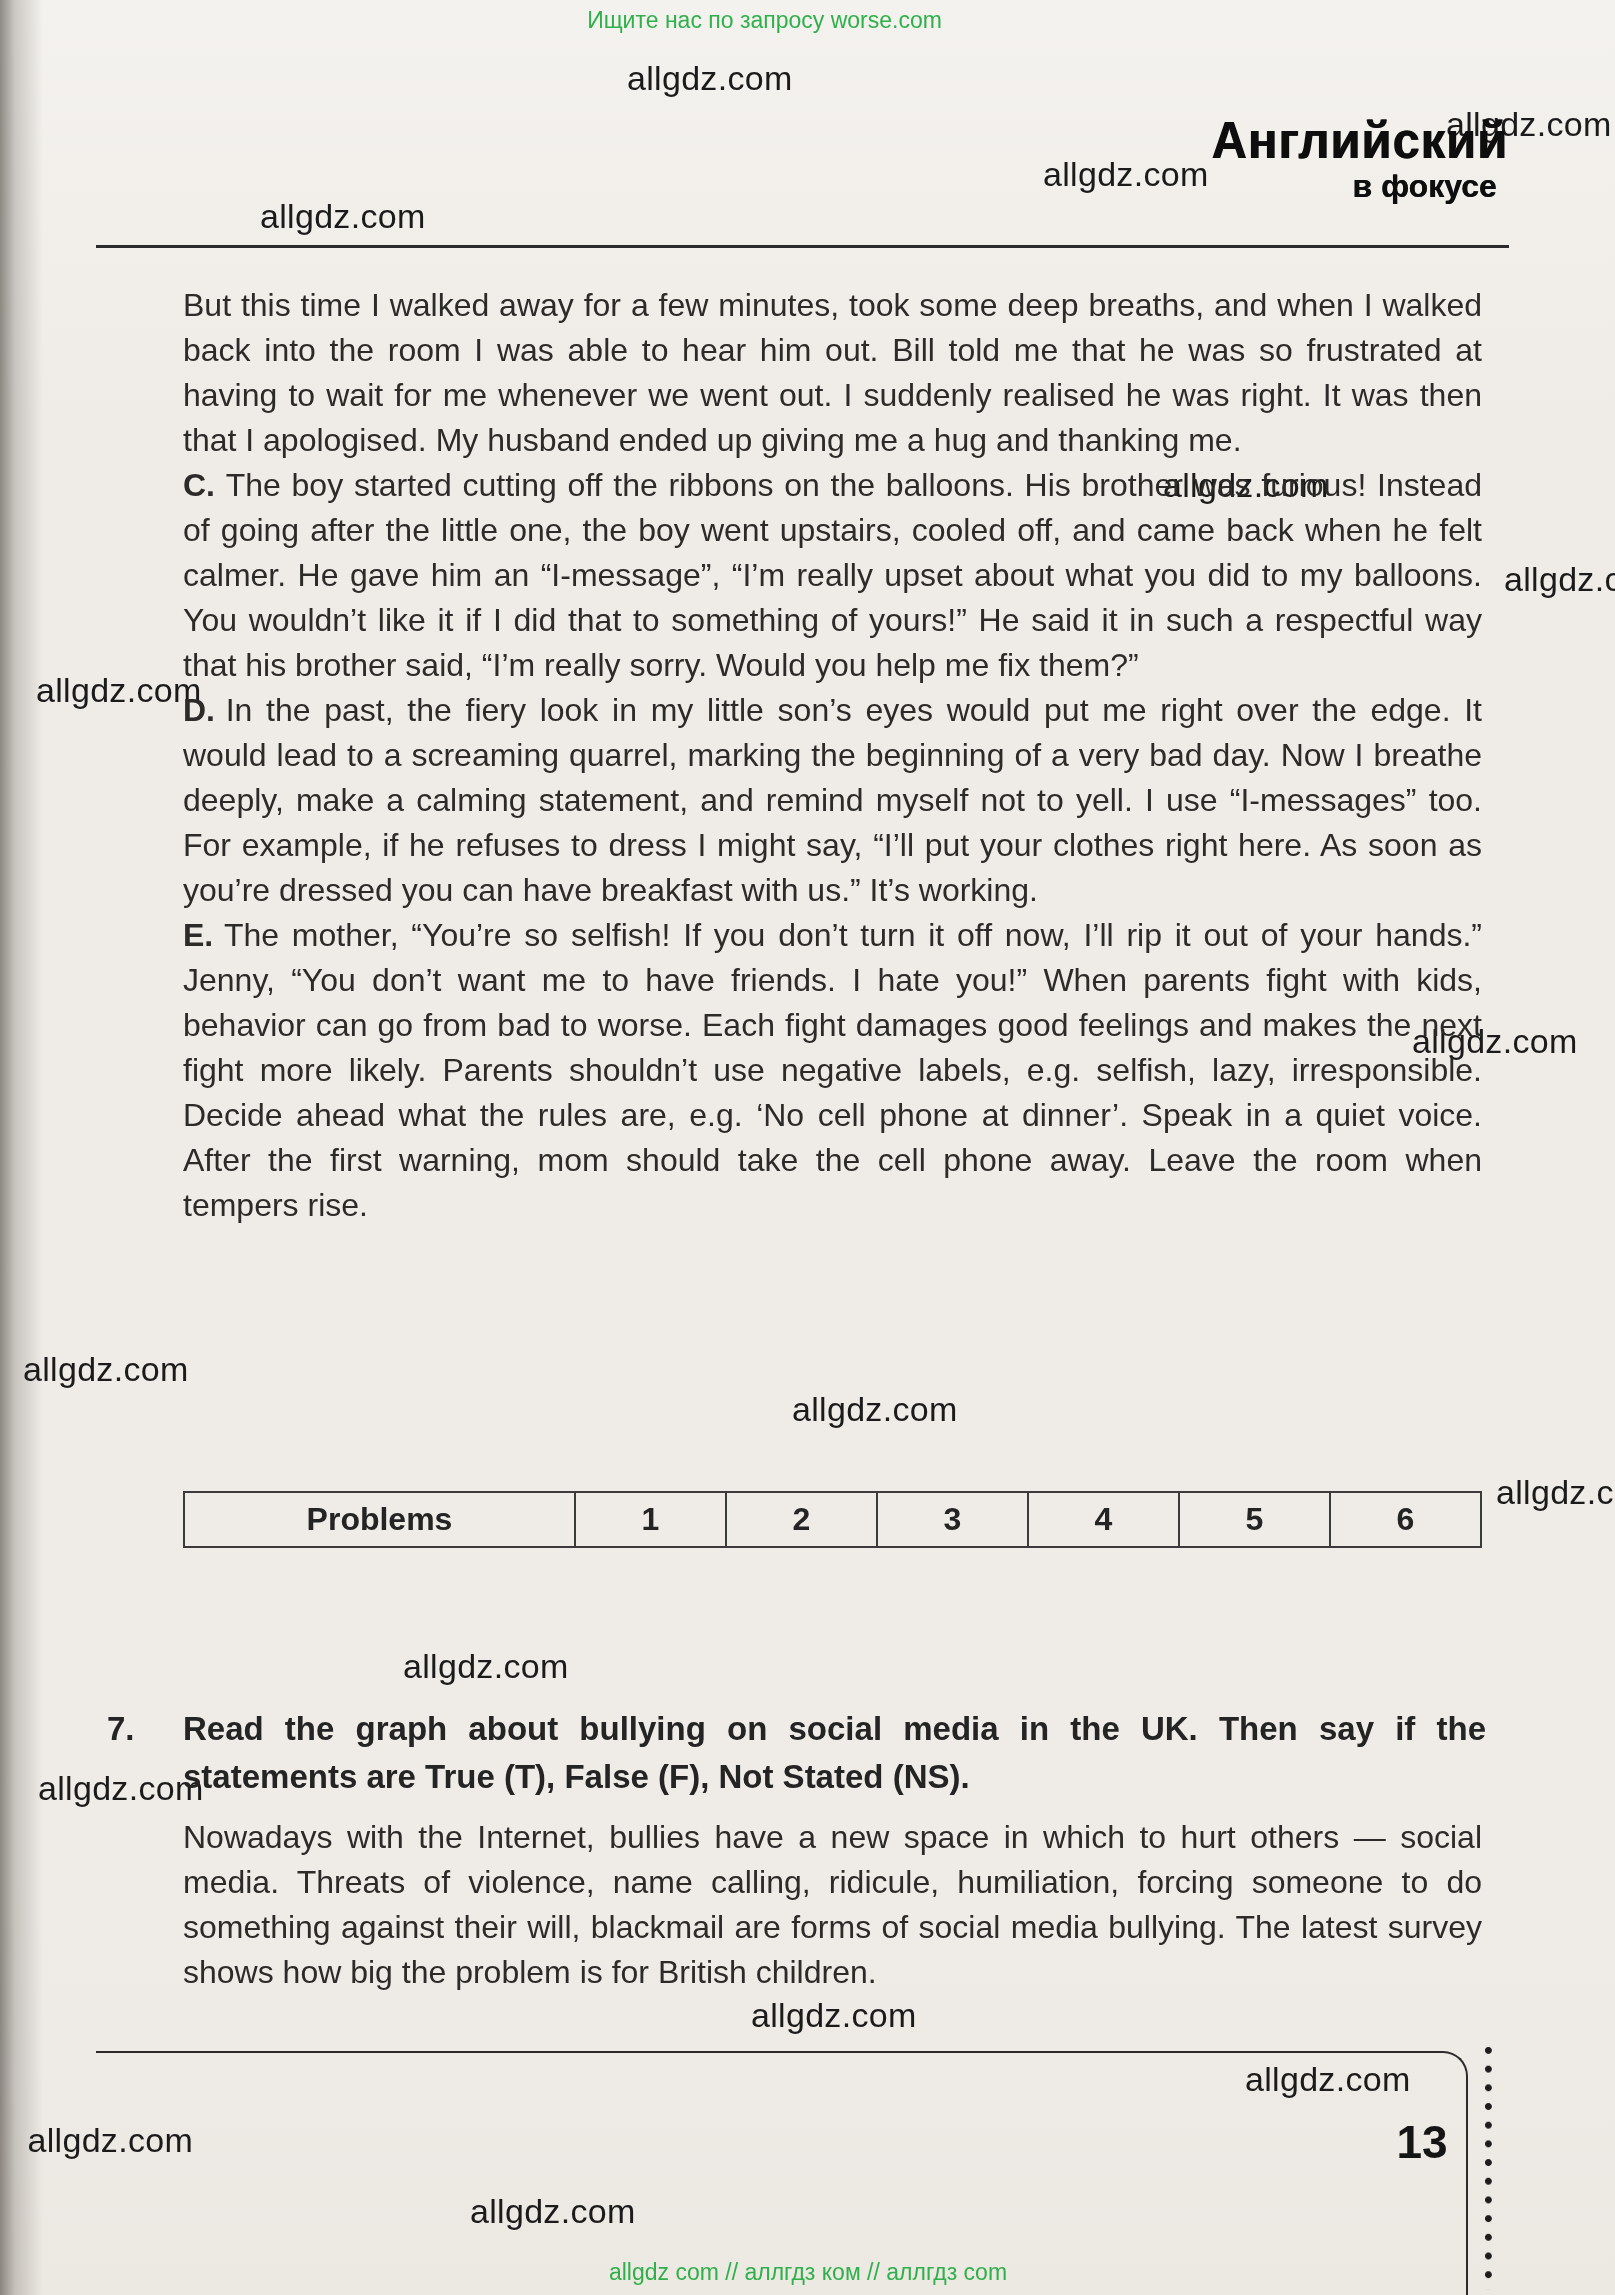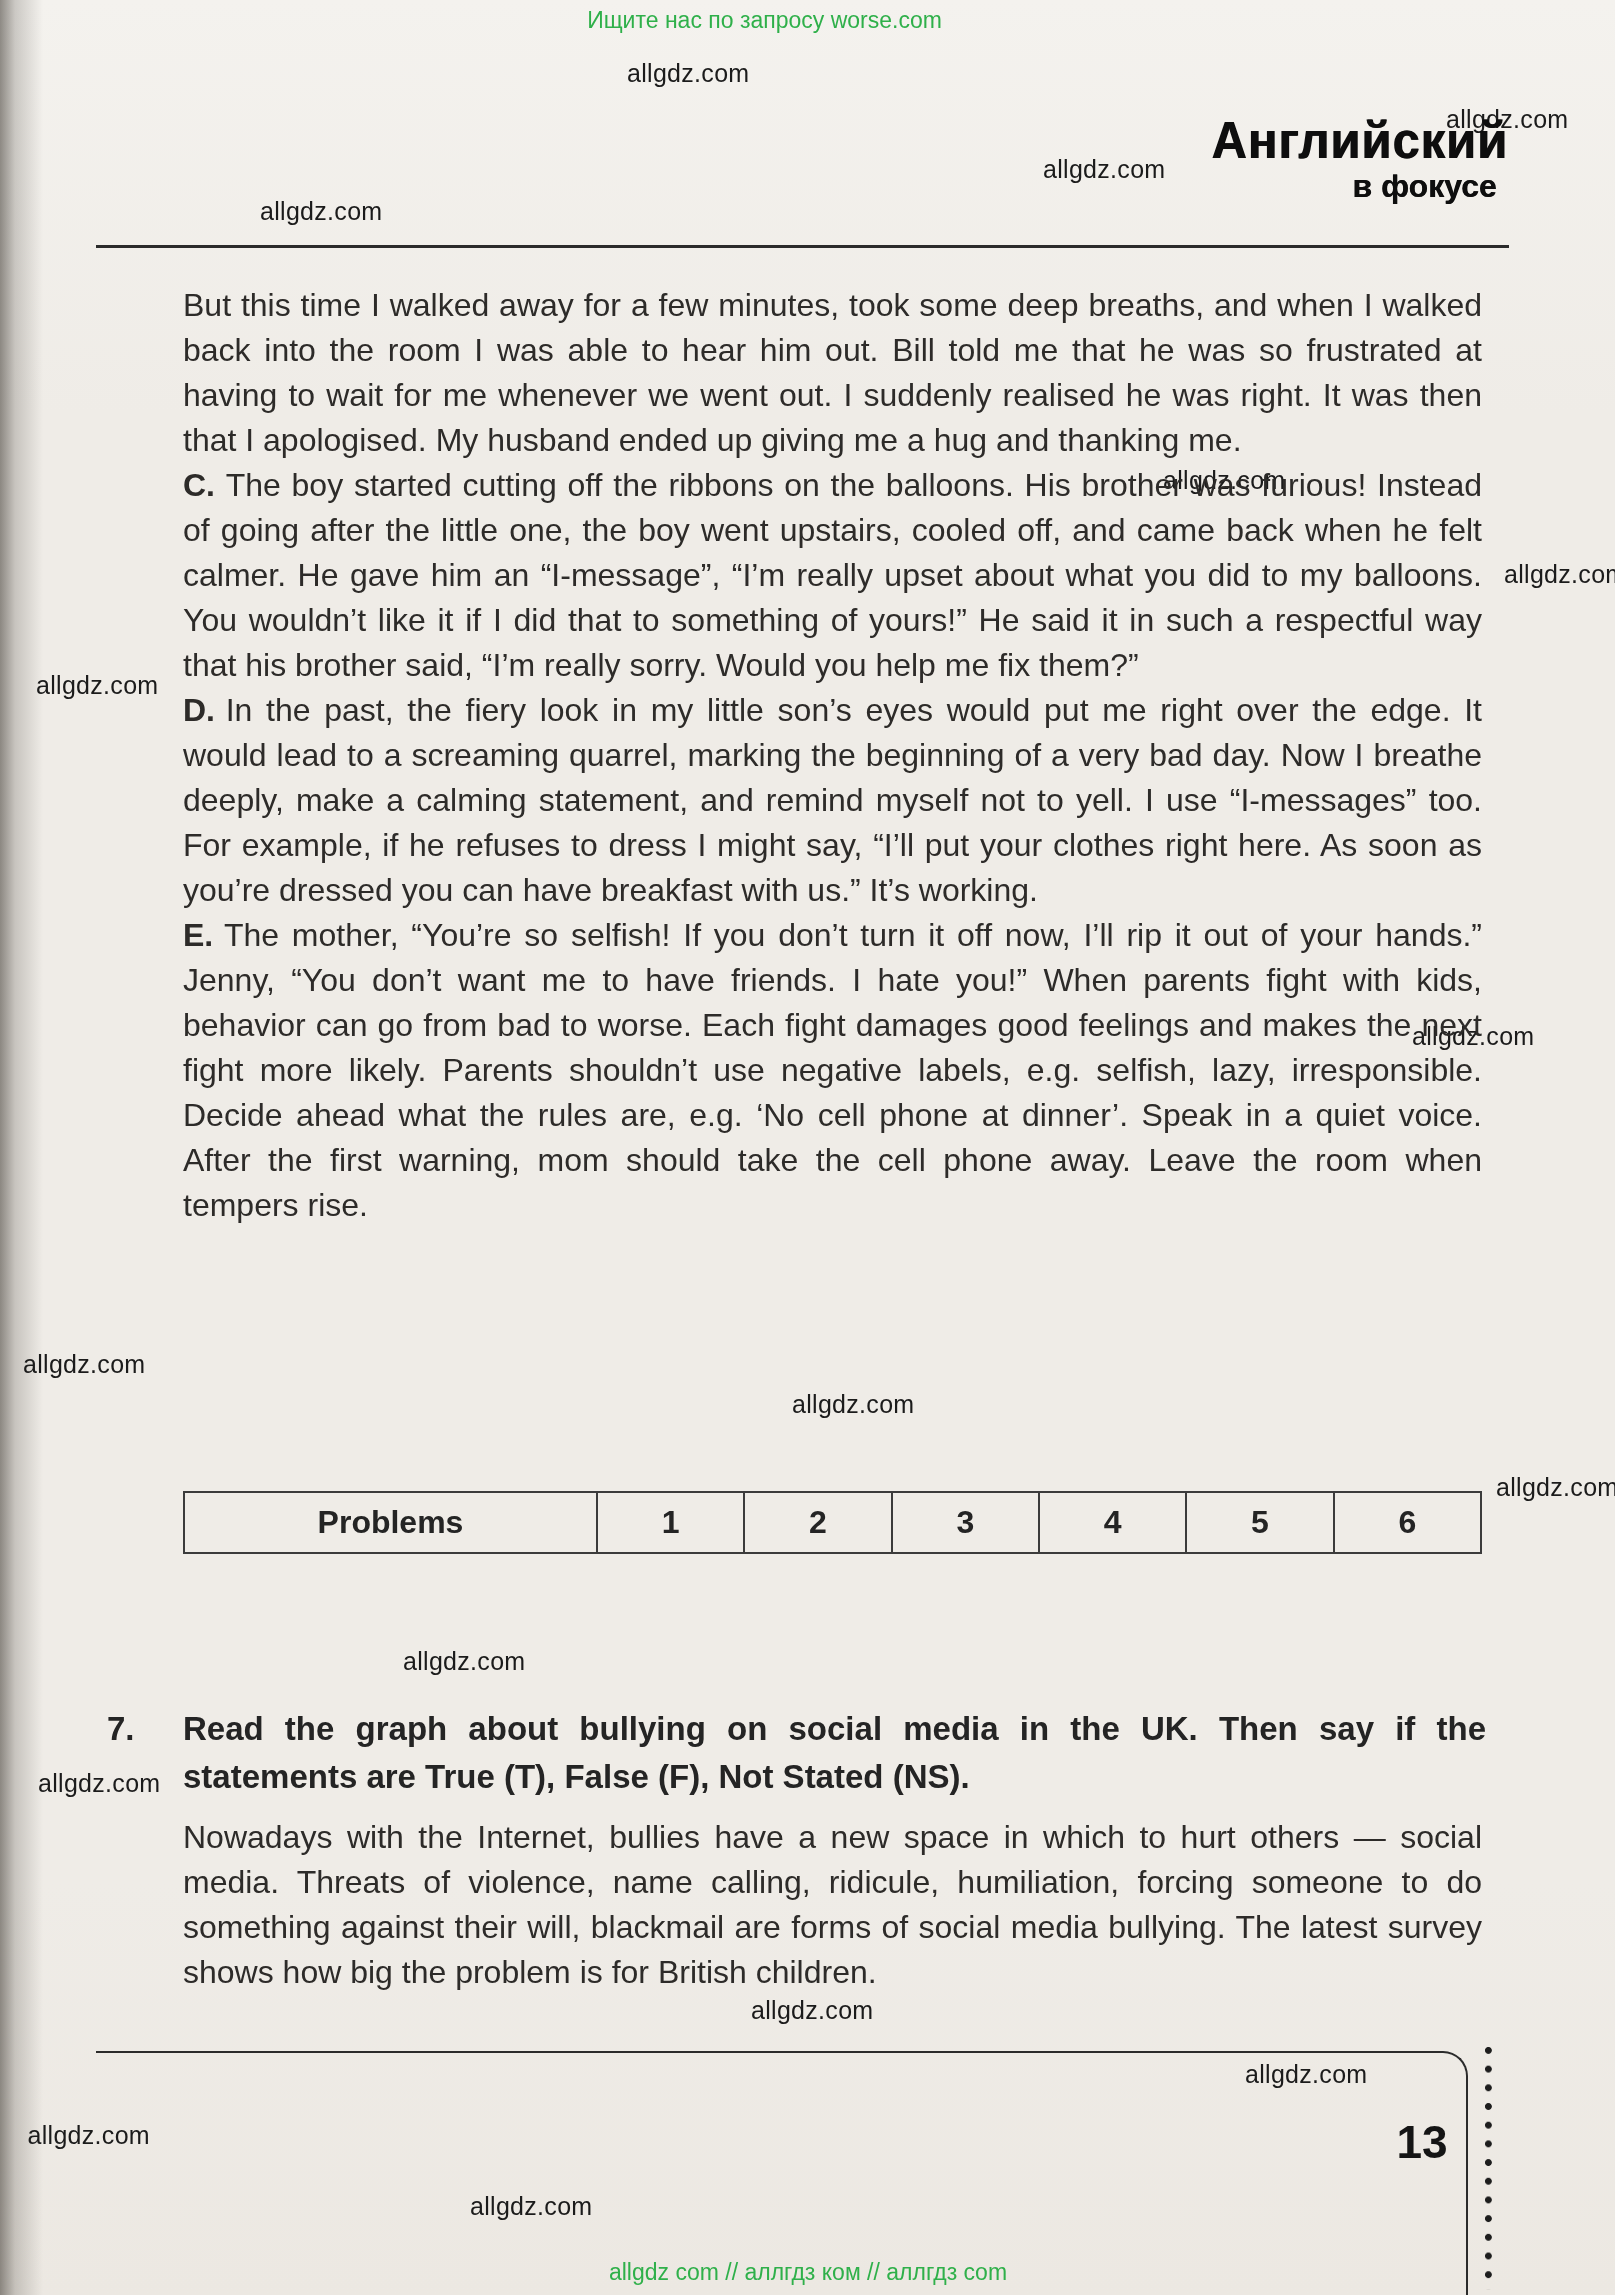--- a/index.html
+++ b/index.html
@@ -15,21 +15,21 @@
     position:absolute; left:0; top:0; width:43px; height:100%;
     background:linear-gradient(90deg, rgba(58,53,46,0.55) 0%, rgba(58,53,46,0.22) 35%, rgba(58,53,46,0) 100%);
   }
   .banner {
     position:absolute; color:#2fb04a; font-size:23px; font-weight:500;
     white-space:nowrap;
   }
   .banner.top  { top:7.1px; left:0; width:1529px; text-align:center; }
   .banner.bottom { top:2259px; left:0; width:1616px; text-align:center; }
   .wm {
-    position:absolute; font-size:25px; color:#1b1b1b; white-space:nowrap;
+    position:absolute; font-size:34px; color:#1b1b1b; white-space:nowrap;
     letter-spacing:0.3px;
   }
   .logo { position:absolute; left:1210px; top:112px; width:299px; color:#0e0e0e; }
   .logo-1 { font-size:49px; font-weight:700; letter-spacing:0.9px; text-align:center;
             transform:scaleY(1.06); text-shadow:0.9px 0 0 #0e0e0e; }
   .logo-2 { font-size:32px; font-weight:700; text-align:right; padding-right:12.4px;
             margin-top:0px; text-shadow:0.4px 0 0 #0e0e0e; }
   .header-rule { position:absolute; left:96px; top:245px; width:1413px; height:2.7px; background:#2b2b2b; }
 
   .content {
@@ -37,21 +37,21 @@
     font-size:32px; line-height:45px; text-align:justify;
   }
   .passage { margin:0; }
   .plabel { font-weight:700; }
   .plabel:not(:empty) { margin-right:10.7px; }
 
   .match-table {
     position:absolute; left:183px; top:1491px; width:1299px;
     border-collapse:collapse; color:#242424; table-layout:fixed;
   }
-  .match-table th, .match-table td { border:2.7px solid #3b3b3b; padding:11px; }
+  .match-table th, .match-table td { border:2.7px solid #3b3b3b; padding:0; }
   .match-table .row-head { height:55px; }
   .match-table .row-body { height:80px; }
   .match-table th { font-size:32px; font-weight:700; text-align:center; vertical-align:middle; }
   .match-table .label-col { width:389px; }
 
   .task { position:absolute; left:107px; top:1705px; width:1379px; display:flex; color:#242424; }
   .task-num { flex:0 0 76px; font-weight:700; font-size:33px; line-height:48px; }
   .task-text { flex:1; font-weight:700; font-size:33px; line-height:48px; text-align:justify; }
 
   .intro {

